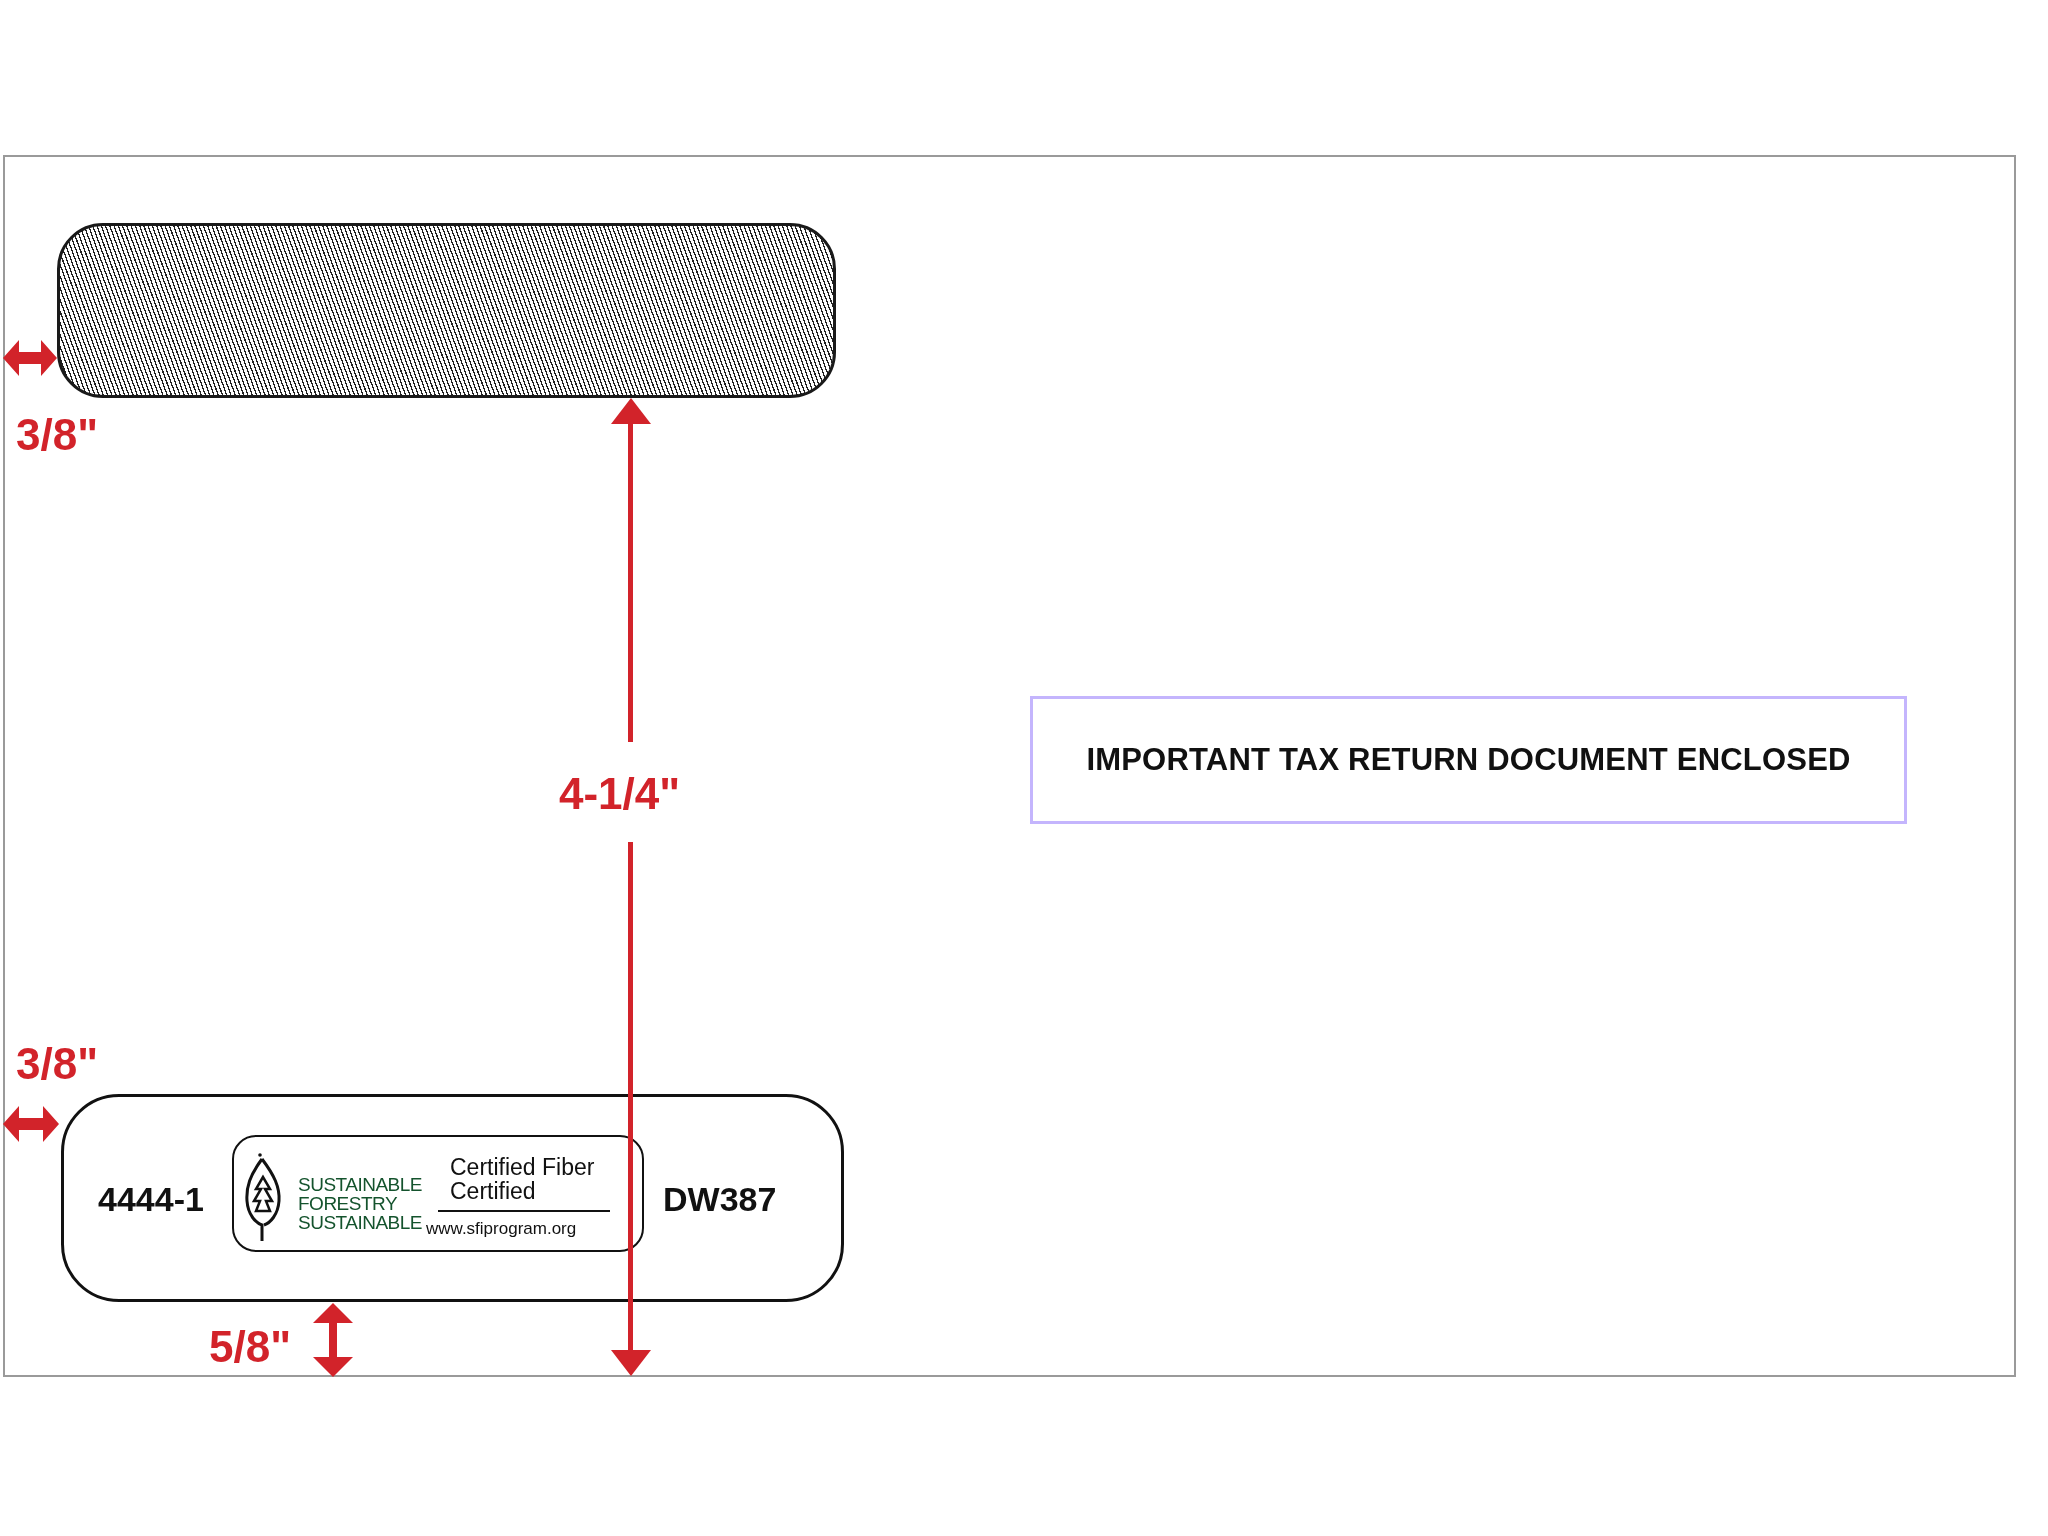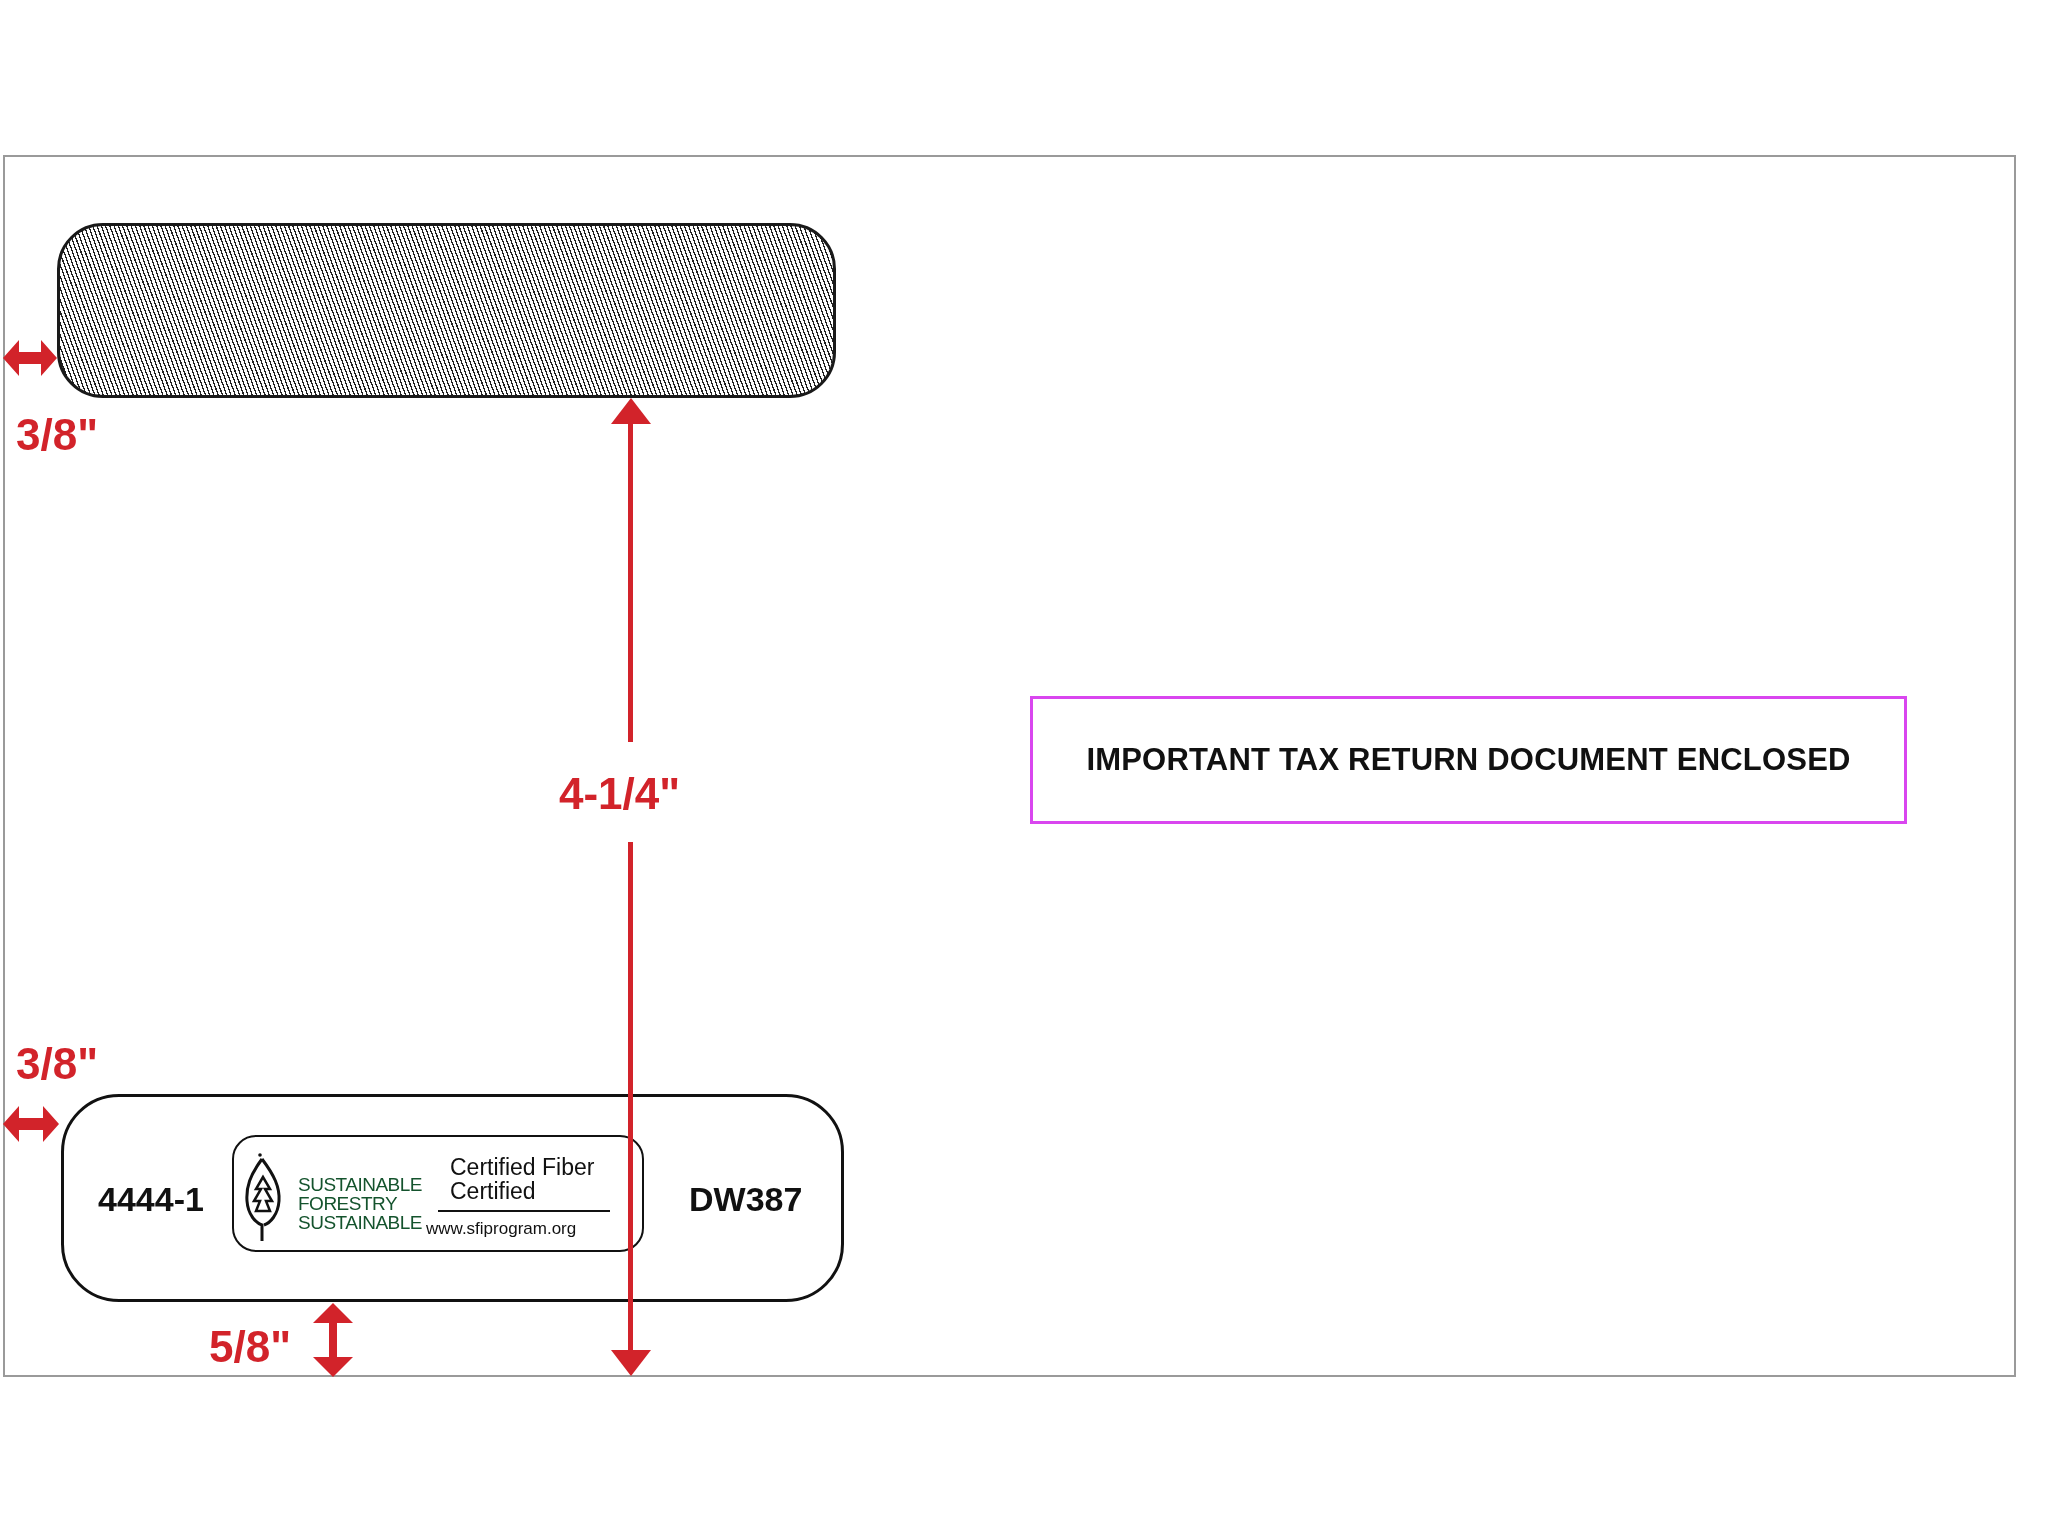--- a/index.html
+++ b/index.html
@@ -2,29 +2,29 @@
 <html><head>
 <meta charset="utf-8">
 <style>
   html, body { margin: 0; padding: 0; background: #ffffff; }
   body { width: 2048px; height: 1536px; position: relative; overflow: hidden; font-family: "Liberation Sans", sans-serif; }
   .envelope { position: absolute; left: 3px; top: 155px; width: 2013px; height: 1222px; border: 2px solid #9a9a9a; box-sizing: border-box; }
   .window-top { position: absolute; left: 57px; top: 223px; width: 779px; height: 175px; border: 3px solid #1a1a1a; border-radius: 46px; box-sizing: border-box;
     background: repeating-linear-gradient(70deg, #222 0px, #222 1.3px, #fff 1.3px, #fff 4px); }
   .window-bottom { position: absolute; left: 61px; top: 1094px; width: 783px; height: 208px; border: 3px solid #111; border-radius: 58px; box-sizing: border-box; background: #fff; }
   .code-left { position: absolute; left: 98px; top: 1180px; font-weight: bold; font-size: 34px; color: #111; }
-  .code-right { position: absolute; left: 663px; top: 1180px; font-weight: bold; font-size: 34px; color: #111; margin-left: 26px; }
+  .code-right { position: absolute; left: 663px; top: 1180px; font-weight: bold; font-size: 34px; color: #111; }
   .sfi-box { position: absolute; left: 232px; top: 1135px; width: 412px; height: 117px; border: 2px solid #111; border-radius: 24px; box-sizing: border-box; background: #fff; }
   .sfi-tree { position: absolute; left: 10px; top: 16px; width: 46px; height: 90px; }
   .sfi-name { position: absolute; left: 64px; top: 38px; font-size: 19px; line-height: 19px; color: #14532d; letter-spacing: -0.5px; }
   .sfi-name div { white-space: nowrap; }
   .sfi-cert { position: absolute; left: 204px; top: 18px; font-size: 23px; line-height: 24px; color: #111; margin-left: 12px; }
   .sfi-rule { position: absolute; left: 204px; top: 73px; width: 172px; height: 2px; background: #111; }
   .sfi-url { position: absolute; left: 192px; top: 82px; font-size: 17px; color: #111; }
-  .tax-box { position: absolute; left: 1030px; top: 696px; width: 877px; height: 128px; border: 3px solid #d946ef; box-sizing: border-box; display: flex; align-items: center; justify-content: center; text-align: center; }
+  .tax-box { position: absolute; left: 1030px; top: 696px; width: 877px; height: 128px; border: 3px solid #c4b5fd; box-sizing: border-box; display: flex; align-items: center; justify-content: center; text-align: center; }
   .tax-text { font-weight: bold; font-size: 31px; color: #111; letter-spacing: 0.2px; white-space: nowrap; }
   .dim-label { position: absolute; font-weight: bold; color: #d2232a; font-size: 44px; line-height: 44px; white-space: nowrap; }
   .vline { position: absolute; background: #d2232a; width: 5px; }
   svg { display: block; }
 </style>
 </head>
 <body>
 
 <div class="envelope"></div>
 

